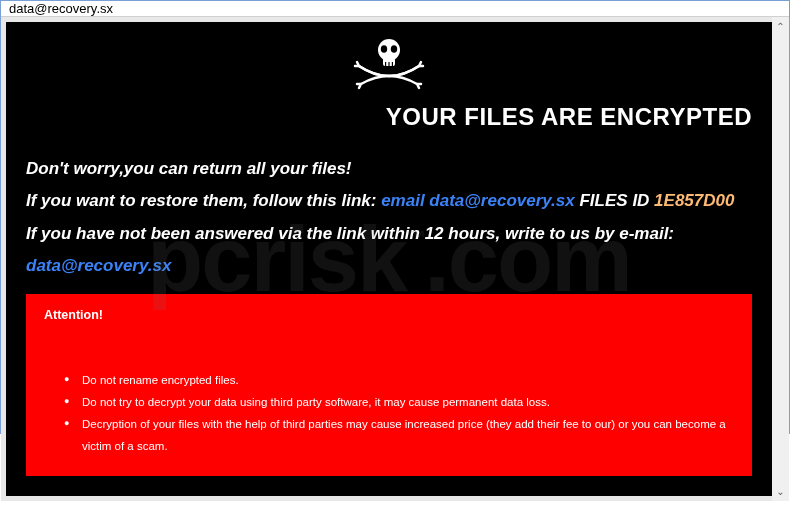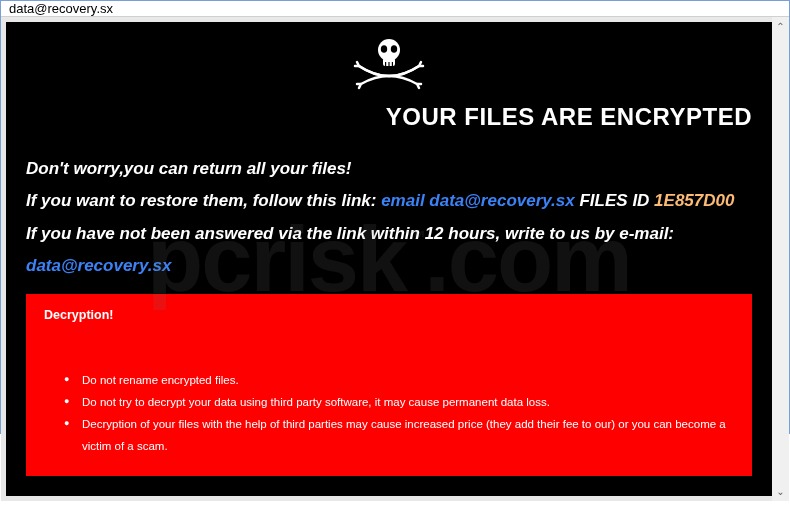--- a/index.html
+++ b/index.html
@@ -182,21 +182,21 @@
         <div>Don't worry,you can return all your files!</div>
         <div>
           <span>If you want to restore them, follow this link: </span><span class="yellow">email data@recovery.sx</span><span>  FILES ID </span><span class="red-id">1E857D00</span>
         </div>
         <div>
           <span>If you have not been answered via the link within 12 hours, write to us by e-mail: </span><span class="yellow">data@recovery.sx</span>
         </div>
       </div>
 
       <div class="attention-box">
-        <div class="attention-heading">Decryption!</div>
+        <div class="attention-heading">Attention!</div>
         <ul class="attention-list">
           <li>Do not rename encrypted files.</li>
           <li>Do not try to decrypt your data using third party software, it may cause permanent data loss.</li>
           <li>Decryption of your files with the help of third parties may cause increased price (they add their fee to our) or you can become a victim of a scam.</li>
         </ul>
       </div>
 
     </div>
     <div class="scrollbar">
       <span class="scroll-arrow">⌃</span>

